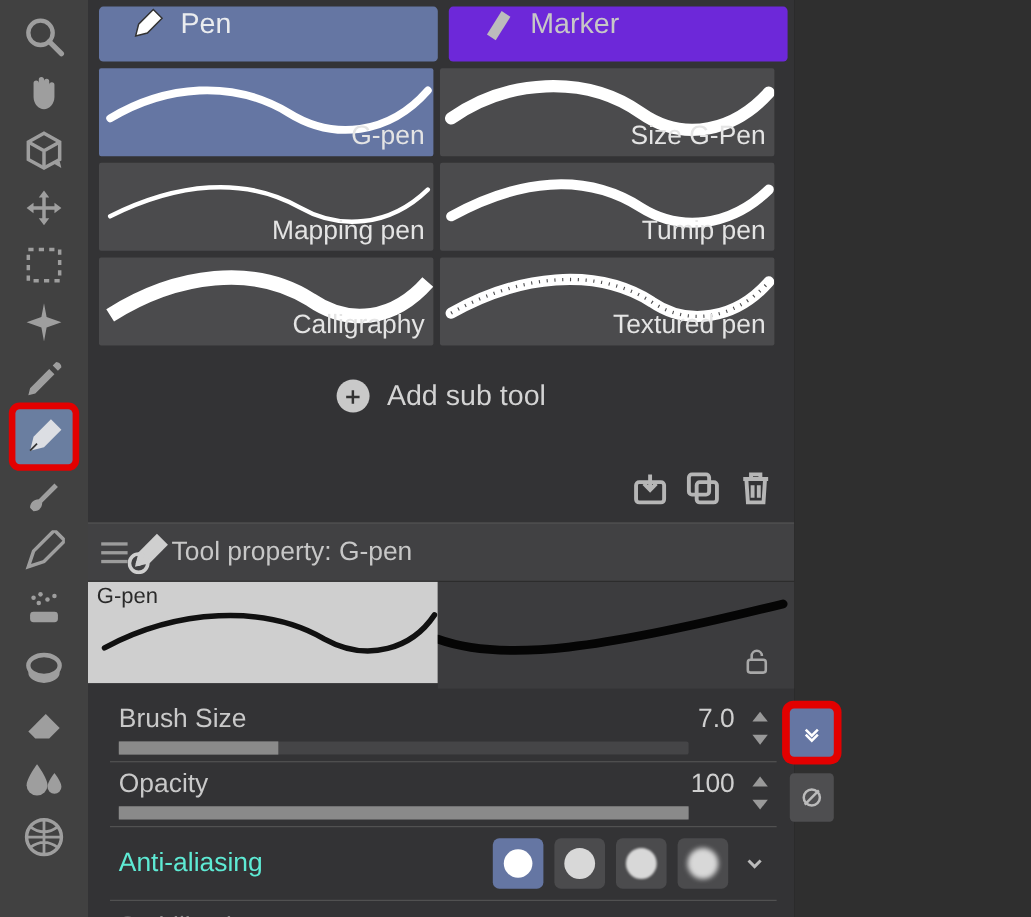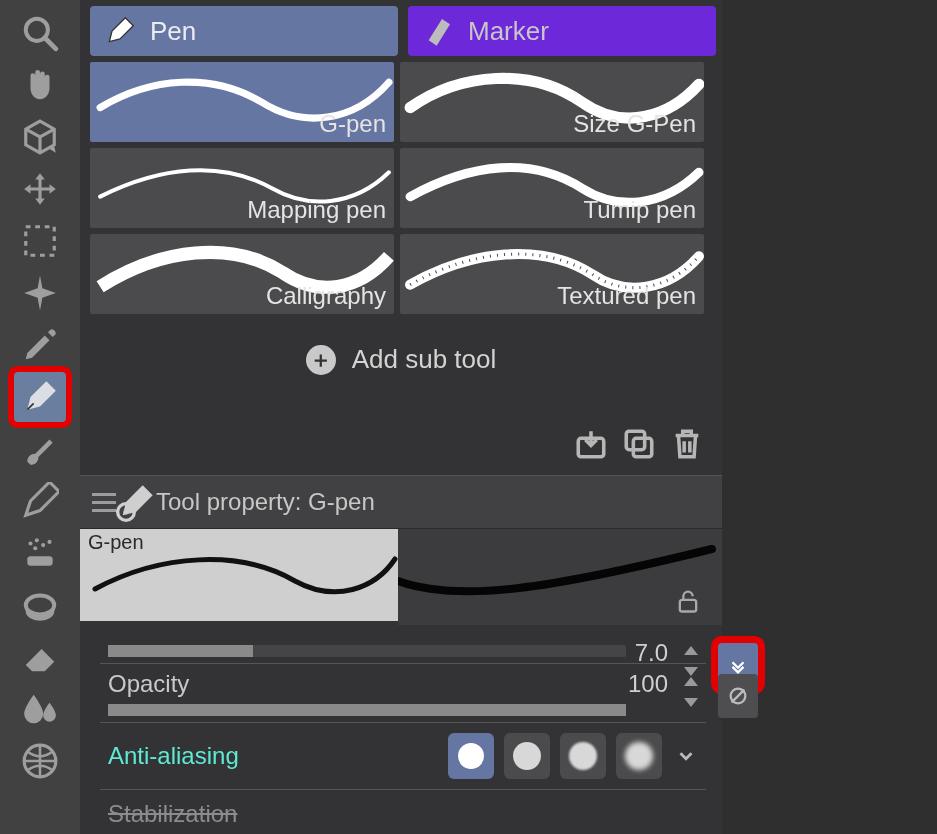--- a/index.html
+++ b/index.html
@@ -20,21 +20,21 @@
   .tool-btn.highlighted svg { fill:#dcdee3; }
 
   
   .main-col {
     width:642px; background:#333335; display:flex; flex-direction:column;
   }
 
   
   .tab-row { display:flex; gap:10px; padding:6px 6px 6px 10px; }
   .tab {
-    display:flex; align-items:center; gap:14px; height:50px; padding:0 14px; border-radius:4px;
+    display:flex; align-items:flex-start; gap:14px; height:50px; padding:0 28px; border-radius:4px;
     font-size:26px; cursor:pointer;
     flex:1;
   }
   .tab.active { background:#6576a3; color:#eaecef; }
   .tab svg { width:32px; height:32px; }
   .tab.inactive { background:#6d28d9; color:#c7c7c7; }
 
   
   .subtool-area { padding:0 10px; }
   .subtool-grid { display:flex; flex-wrap:wrap; gap:6px; }
@@ -331,20 +331,21 @@
           <svg width="28" height="28" viewBox="0 0 24 24">
               <rect x="5" y="11" width="14" height="10" rx="2" fill="none" stroke="#a8a8a8" stroke-width="2"></rect>
               <path d="M8 11 V8 a4 4 0 0 1 8 0" fill="none" stroke="#a8a8a8" stroke-width="2"></path>
             </svg>
         </div>
       </div>
     </div>
 
     <div class="prop-body">
       <div class="prop-line" style="position:relative;">
+        <div class="prop-label">Brush Size</div>
         <div class="track">
           <div class="fill" style="width:28%"></div>
         </div>
         <div class="val-box">7.0</div>
         <div class="spinners">
             <div class="up"></div>
             <div class="down"></div>
           </div>
         <div class="dyn-btn brush-dyn highlight-box">
           <svg viewBox="0 0 24 24">

